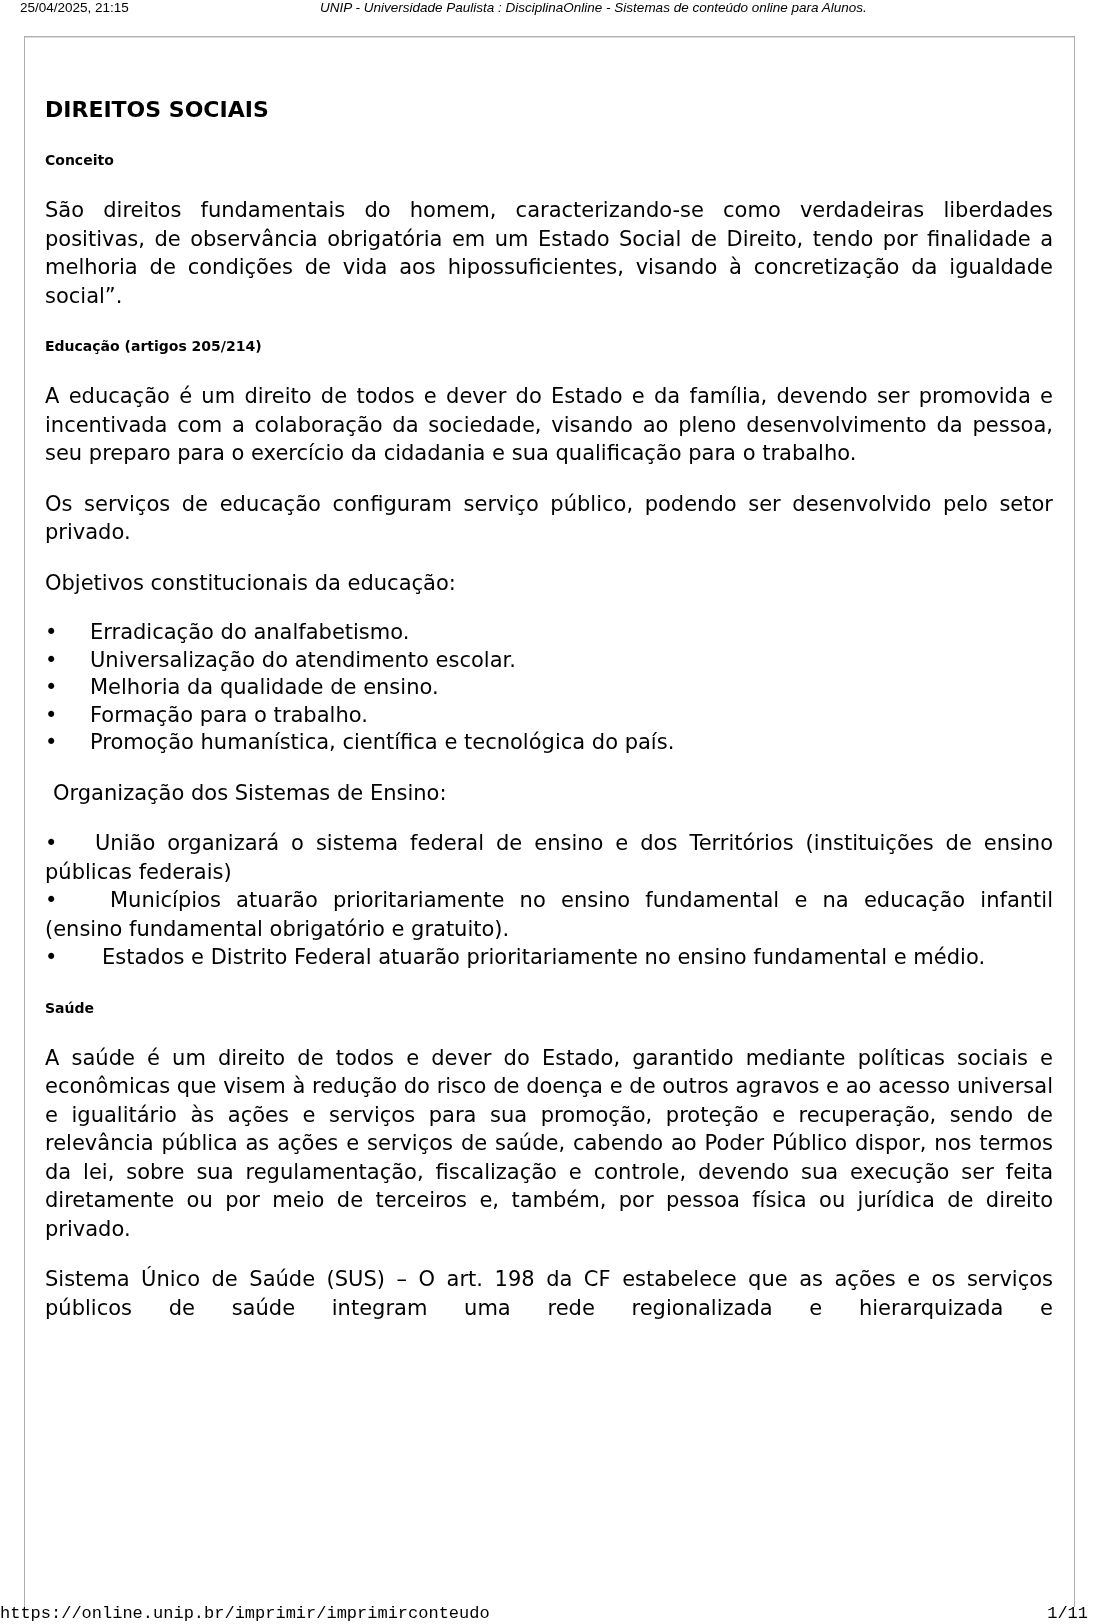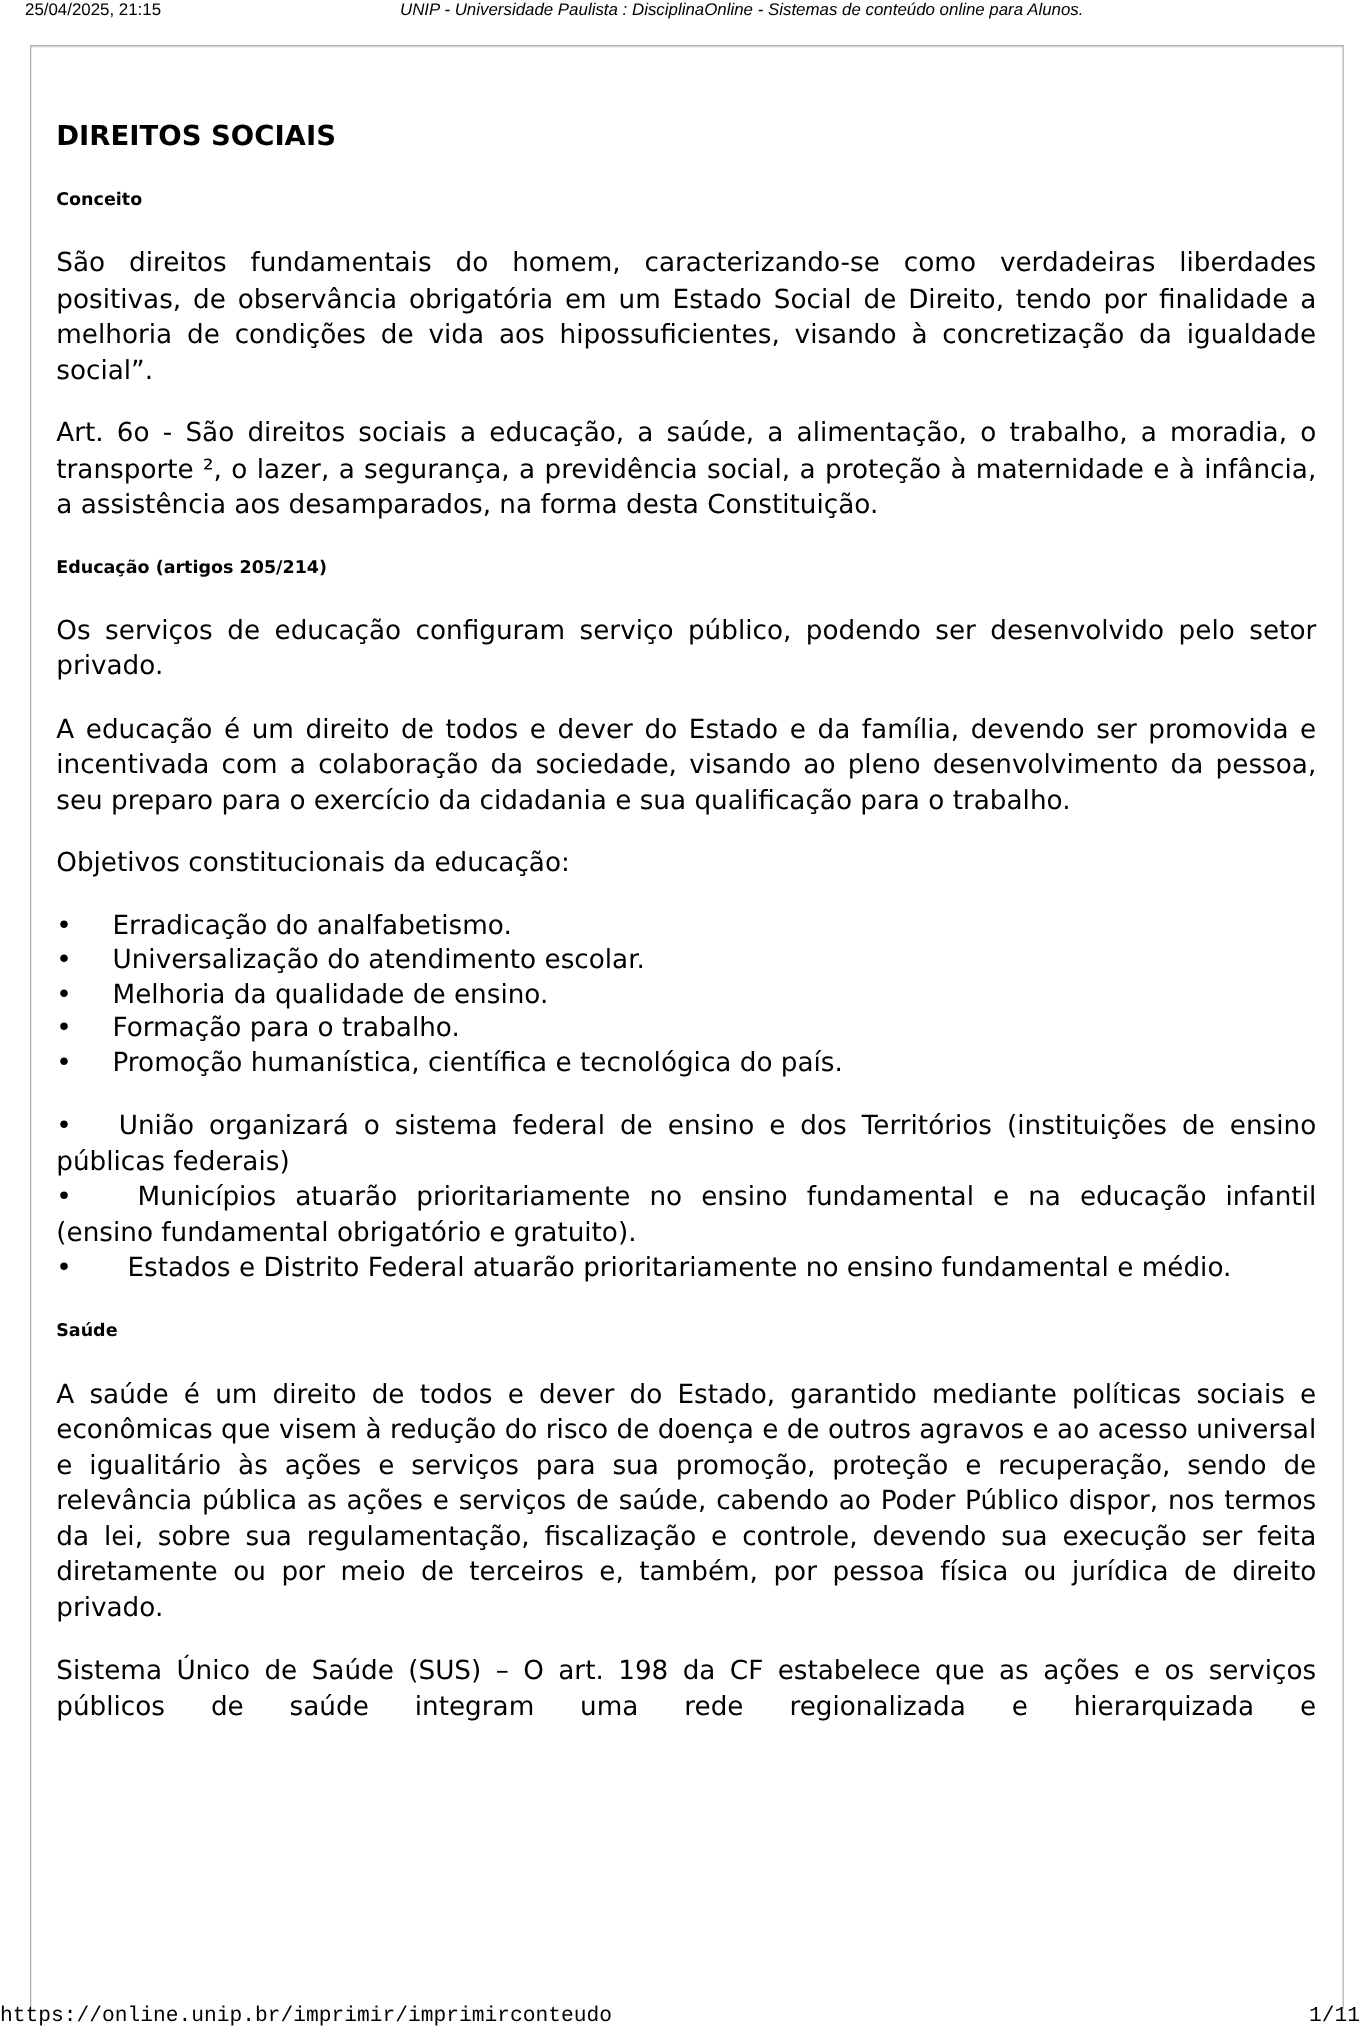--- a/index.html
+++ b/index.html
@@ -31,35 +31,35 @@
   <span class="title">UNIP - Universidade Paulista : DisciplinaOnline - Sistemas de conteúdo online para Alunos.</span>
 </div>
 
 <div class="frame"></div>
 
 <div class="content">
   <h1>DIREITOS SOCIAIS</h1>
 
   <h2>Conceito</h2>
   <p>São direitos fundamentais do homem, caracterizando-se como verdadeiras liberdades positivas, de observância obrigatória em um Estado Social de Direito, tendo por finalidade a melhoria de condições de vida aos hipossuficientes, visando à concretização da igualdade social”.</p>
-  <p>Art. 6o - São direitos sociais a educação, a saúde, a alimentação, o trabalho, a moradia, o transporte ², o lazer, a segurança, a previdência social, a proteção à maternidade e à infância, a assistência aos desamparados, na forma desta Constituição.</p>
 
   <h2>Educação (artigos 205/214)</h2>
+  <p>A educação é um direito de todos e dever do Estado e da família, devendo ser promovida e incentivada com a colaboração da sociedade, visando ao pleno desenvolvimento da pessoa, seu preparo para o exercício da cidadania e sua qualificação para o trabalho.</p>
   <p>Os serviços de educação configuram serviço público, podendo ser desenvolvido pelo setor privado.</p>
-  <p>A educação é um direito de todos e dever do Estado e da família, devendo ser promovida e incentivada com a colaboração da sociedade, visando ao pleno desenvolvimento da pessoa, seu preparo para o exercício da cidadania e sua qualificação para o trabalho.</p>
   <p>Objetivos constitucionais da educação:</p>
 
   <ul>
     <li><span class="bullet">•</span><span>Erradicação do analfabetismo.</span></li>
     <li><span class="bullet">•</span><span>Universalização do atendimento escolar.</span></li>
     <li><span class="bullet">•</span><span>Melhoria da qualidade de ensino.</span></li>
     <li><span class="bullet">•</span><span>Formação para o trabalho.</span></li>
     <li><span class="bullet">•</span><span>Promoção humanística, científica e tecnológica do país.</span></li>
   </ul>
 
+  <p class="indent-label">Organização dos Sistemas de Ensino:</p>
 
   <div class="org-list">
     <div class="org-item"><span class="bullet">•</span><span>União organizará o sistema federal de ensino e dos Territórios (instituições de ensino públicas federais)</span></div>
     <div class="org-item"><span class="bullet" style="width:65px">•</span><span>Municípios atuarão prioritariamente no ensino fundamental e na educação infantil (ensino fundamental obrigatório e gratuito).</span></div>
     <div class="org-item"><span class="bullet" style="width:57px">•</span><span>Estados e Distrito Federal atuarão prioritariamente no ensino fundamental e médio.</span></div>
   </div>
 
   <h2>Saúde</h2>
   <p>A saúde é um direito de todos e dever do Estado, garantido mediante políticas sociais e econômicas que visem à redução do risco de doença e de outros agravos e ao acesso universal e igualitário às ações e serviços para sua promoção, proteção e recuperação, sendo de relevância pública as ações e serviços de saúde, cabendo ao Poder Público dispor, nos termos da lei, sobre sua regulamentação, fiscalização e controle, devendo sua execução ser feita diretamente ou por meio de terceiros e, também, por pessoa física ou jurídica de direito privado.</p>
   <p style="text-align-last:justify">Sistema Único de Saúde (SUS) – O art. 198 da CF estabelece que as ações e os serviços públicos de saúde integram uma rede regionalizada e hierarquizada e</p>

